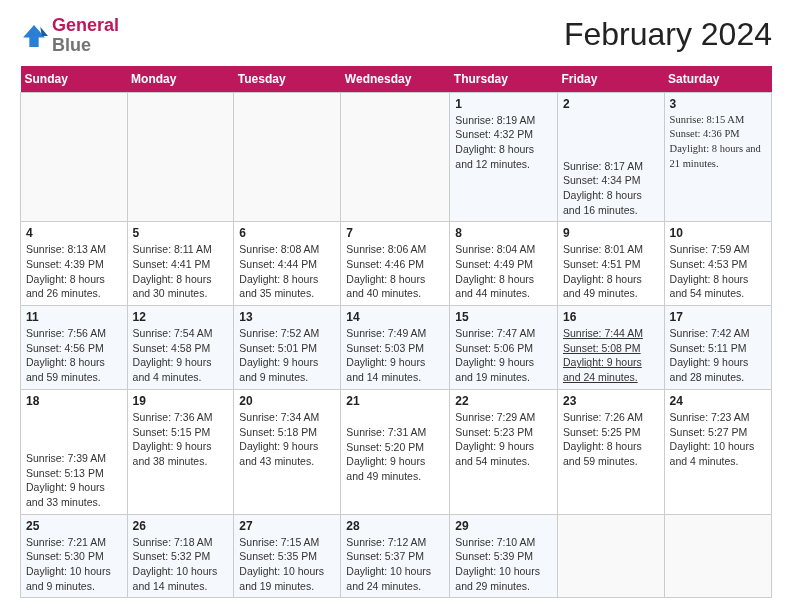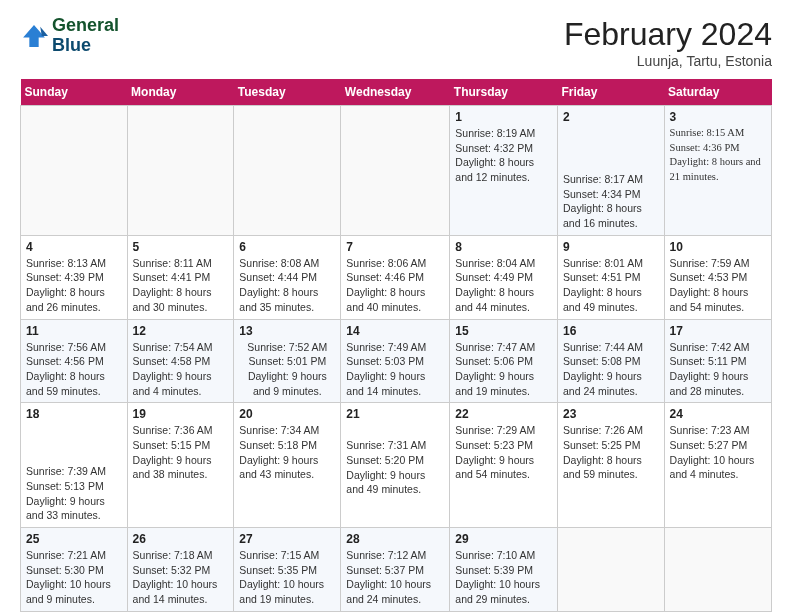--- a/index.html
+++ b/index.html
@@ -21,21 +21,21 @@
       align-items: center;
       gap: 4px;
     }
     .logo-text {
       font-size: 18px;
       font-weight: bold;
       color: #333;
       line-height: 1.1;
     }
     .logo-text span {
-      color: #14532d;
+      color: #be185d;
     }
     .logo-icon {
       width: 28px;
       height: 28px;
     }
     .title-block {
       text-align: right;
     }
     .month-year {
       font-size: 32px;
@@ -93,26 +93,25 @@
 <body>
 
 <div class="header">
   <div class="logo">
     <svg class="logo-icon" viewBox="0 0 36 36">
       <polygon points="18,4 32,20 24,20 24,32 12,32 12,20 4,20" fill="#2a7fd4"></polygon>
       <polygon points="26,6 36,18 28,18" fill="#1a5fa0"></polygon>
     </svg>
     <div class="logo-text">
       <div><span>General</span></div>
-      <div><span style="color:#0c4a6e">Blue</span></div>
+      <div><span style="color:#737373">Blue</span></div>
     </div>
   </div>
   <div class="title-block">
     <div class="month-year">February 2024</div>
-    <div class="location">Luunja, Tartu, Estonia</div>
   </div>
 </div>
 
 <table>
   <thead>
     <tr id="thead-row">
         <th>Sunday</th>
         <th>Monday</th>
         <th>Tuesday</th>
         <th>Wednesday</th>
@@ -198,39 +197,39 @@
 Daylight: 8 hours and 59 minutes.</div>
         </td>
         <td>
           <span class="day-num">12</span>
           <div class="day-info" style="white-space: pre-line;">Sunrise: 7:54 AM
 Sunset: 4:58 PM
 Daylight: 9 hours and 4 minutes.</div>
         </td>
         <td>
           <span class="day-num">13</span>
-          <div class="day-info" style="white-space: pre-line; text-align: center;">Sunrise: 7:52 AM
+          <div class="day-info" style="white-space: pre-line;">Sunrise: 7:52 AM
 Sunset: 5:01 PM
 Daylight: 9 hours and 9 minutes.</div>
         </td>
         <td>
           <span class="day-num">14</span>
           <div class="day-info" style="white-space: pre-line;">Sunrise: 7:49 AM
 Sunset: 5:03 PM
 Daylight: 9 hours and 14 minutes.</div>
         </td>
         <td>
           <span class="day-num">15</span>
           <div class="day-info" style="white-space: pre-line;">Sunrise: 7:47 AM
 Sunset: 5:06 PM
 Daylight: 9 hours and 19 minutes.</div>
         </td>
         <td>
           <span class="day-num">16</span>
-          <div class="day-info" style="white-space: pre-line;">Sunrise: 7:44 AM
+          <div class="day-info" style="white-space: pre-line; text-decoration: underline;">Sunrise: 7:44 AM
 Sunset: 5:08 PM
 Daylight: 9 hours and 24 minutes.</div>
         </td>
         <td>
           <span class="day-num">17</span>
           <div class="day-info" style="white-space: pre-line;">Sunrise: 7:42 AM
 Sunset: 5:11 PM
 Daylight: 9 hours and 28 minutes.</div>
         </td>
       </tr>

